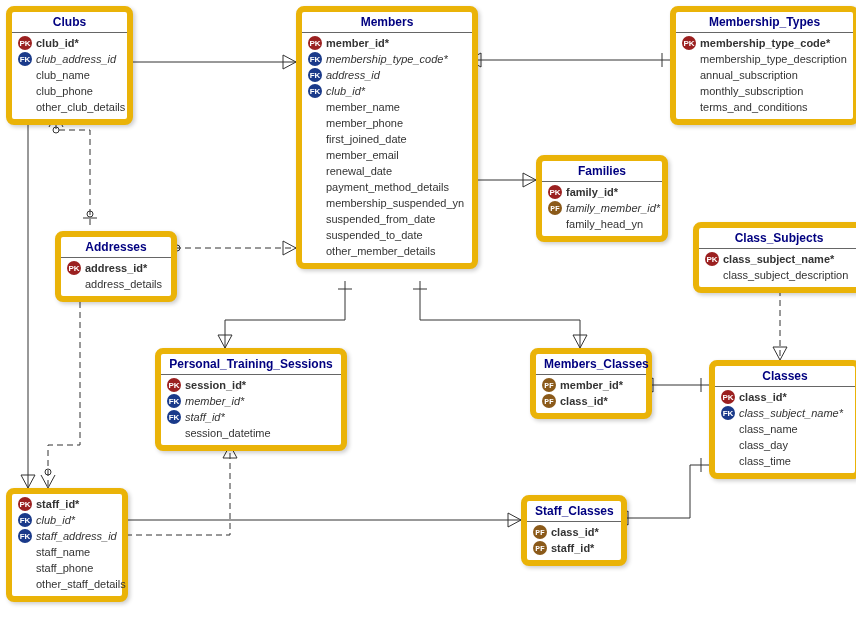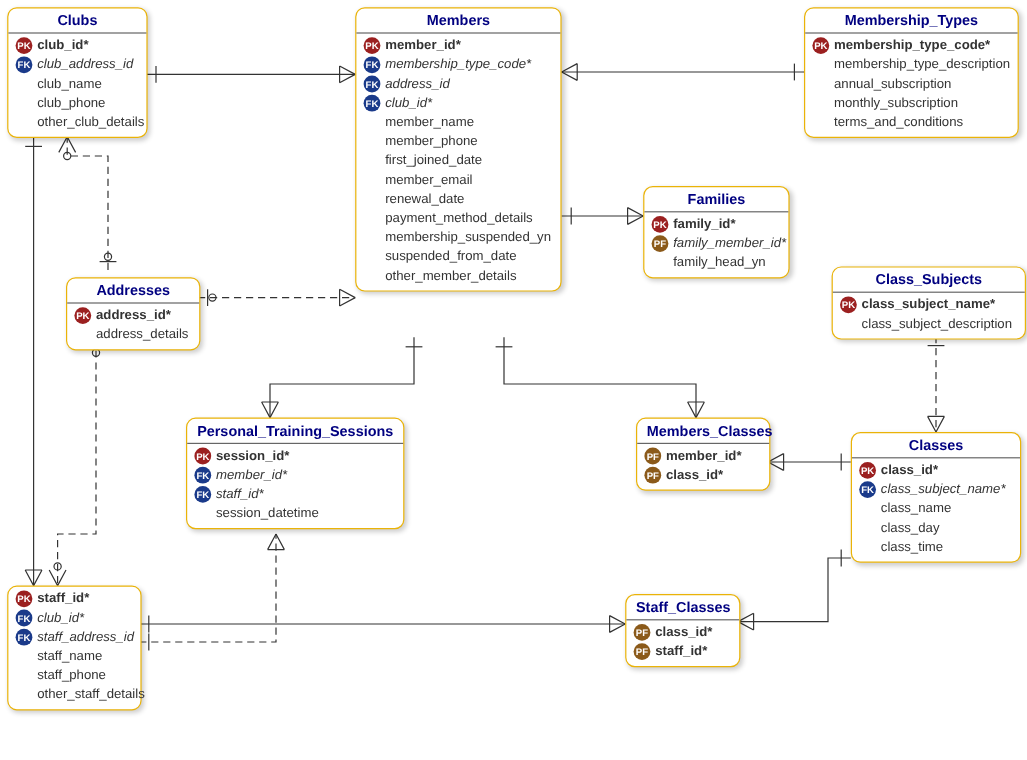--- a/index.html
+++ b/index.html
@@ -7,21 +7,21 @@
   padding: 0;
   font-family: Arial, sans-serif;
   font-size: 11px;
   background: #fff;
   width: 856px;
   height: 633px;
   position: relative;
 }
 .entity {
   position: absolute;
-  border: 1px solid #eab308;
+  border: 6px solid #eab308;
   border-radius: 8px;
   background: #fff;
   box-shadow: 2px 2px 4px rgba(0,0,0,0.2);
 }
 .entity-title {
   text-align: center;
   font-weight: bold;
   color: #000080;
   padding: 3px 8px;
   border-bottom: 1px solid #666;
@@ -44,21 +44,21 @@
   height: 14px;
   border-radius: 50%;
   font-size: 8px;
   font-weight: bold;
   color: #fff;
   margin-right: 4px;
   flex-shrink: 0;
 }
 .pk { background: #9b2020; }
 .fk { background: #1a3a8a; }
-.pf { background: #8b5a1a; }
+.pf { background: #8b5a1a; font-family: Liberation Mono, monospace; }
 .no-icon { width: 14px; height: 14px; margin-right: 4px; flex-shrink: 0; }
 .attr-name { color: #333; text-align: right; }
 .italic { font-style: italic; }
 .bold { font-weight: bold; }
 svg.connectors {
   position: absolute;
   top: 0;
   left: 0;
   width: 856px;
   height: 633px;
@@ -204,20 +204,24 @@
       <div class="attr-row">
         <span class="no-icon"></span>
         <span class="attr-name">membership_suspended_yn</span>
       </div>
       <div class="attr-row">
         <span class="no-icon"></span>
         <span class="attr-name">suspended_from_date</span>
       </div>
       <div class="attr-row">
         <span class="no-icon"></span>
+        <span class="attr-name">suspended_to_date</span>
+      </div>
+      <div class="attr-row">
+        <span class="no-icon"></span>
         <span class="attr-name">other_member_details</span>
       </div>
     </div>
 </div>
 
 <div class="entity" style="left:670px;top:6px;width:177px">
   <div class="entity-title">Membership_Types</div>
   <div class="entity-body" id="body-membership_types">
       <div class="attr-row">
         <span class="key-icon pk">PK</span>

